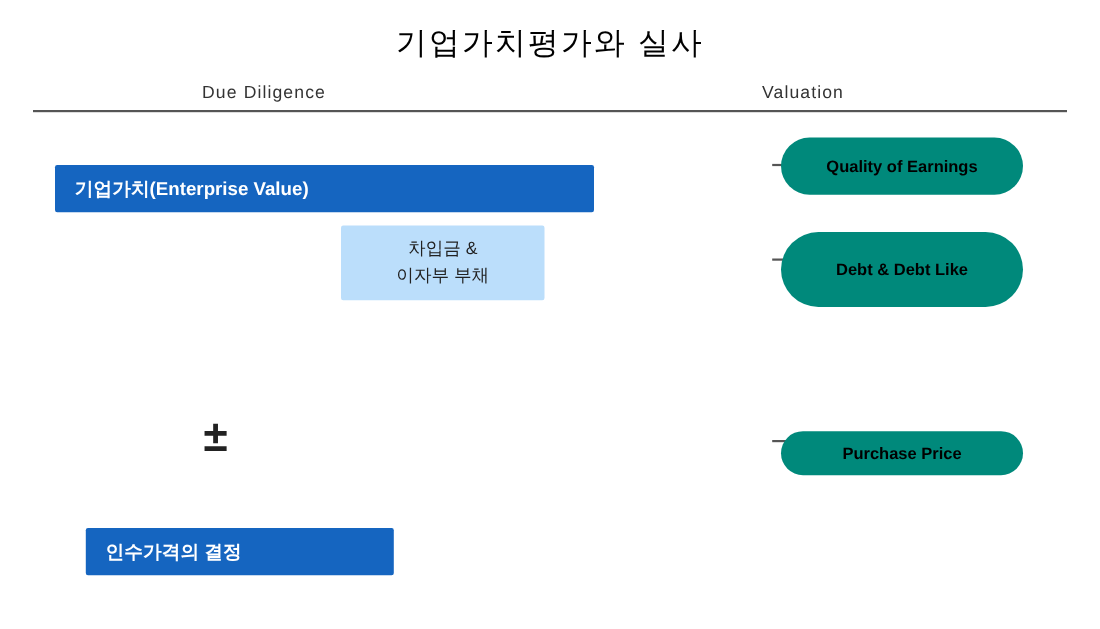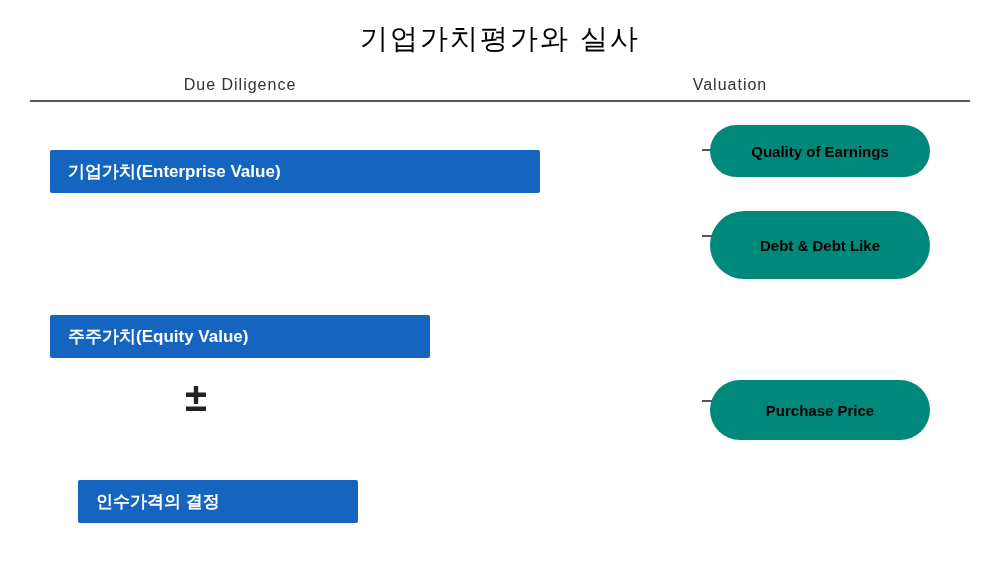--- a/index.html
+++ b/index.html
@@ -142,35 +142,38 @@
   <div class="diagram-area">
 
     <div class="blue-box" style="left:20px; top:10px; width:490px;margin-top:20px;">기업가치(Enterprise Value)</div>
 
     <div class="arrow-line" style="left:672px; top:29px; width:130px;"></div>
 
     <div class="teal-ellipse" style="left:680px; top:5px; width:220px; height:52px; border-radius:50px;">
       <span>Quality  of  Earnings</span>
     </div>
 
+    <div class="light-blue-box" style="left:280px; top:85px; width:185px;">
+      <span style="white-space:pre;">차입금 &amp;
+이자부 부채</span>
+    </div>
 
     <div class="arrow-line" style="left:672px; top:115px; width:130px;"></div>
 
     <div class="teal-ellipse" style="left:680px; top:91px; width:220px; height:68px; border-radius:50px;">
       <span>Debt  &amp;  Debt Like</span>
     </div>
 
-    <div class="blue-box" style="left:20px; top:195px; width:380px;">주주가치(Equity Value)</div>
 
     <div class="plusminus" style="left:155px; top:255px;">±</div>
 
 
     <div class="arrow-line" style="left:672px; top:280px; width:130px;"></div>
 
-    <div class="teal-ellipse" style="left:680px; top:260px; width:220px; height:60px; border-radius:50px;text-align:right;">
+    <div class="teal-ellipse" style="left:680px; top:272px; width:220px; height:40px; border-radius:50px;text-align:right;">
       <span>Purchase  Price</span>
     </div>
 
     <div class="blue-box" style="left:20px; top:360px; width:280px;margin-left:28px;">인수가격의 결정</div>
 
   </div>
 
 </div>
 
 </body></html>

